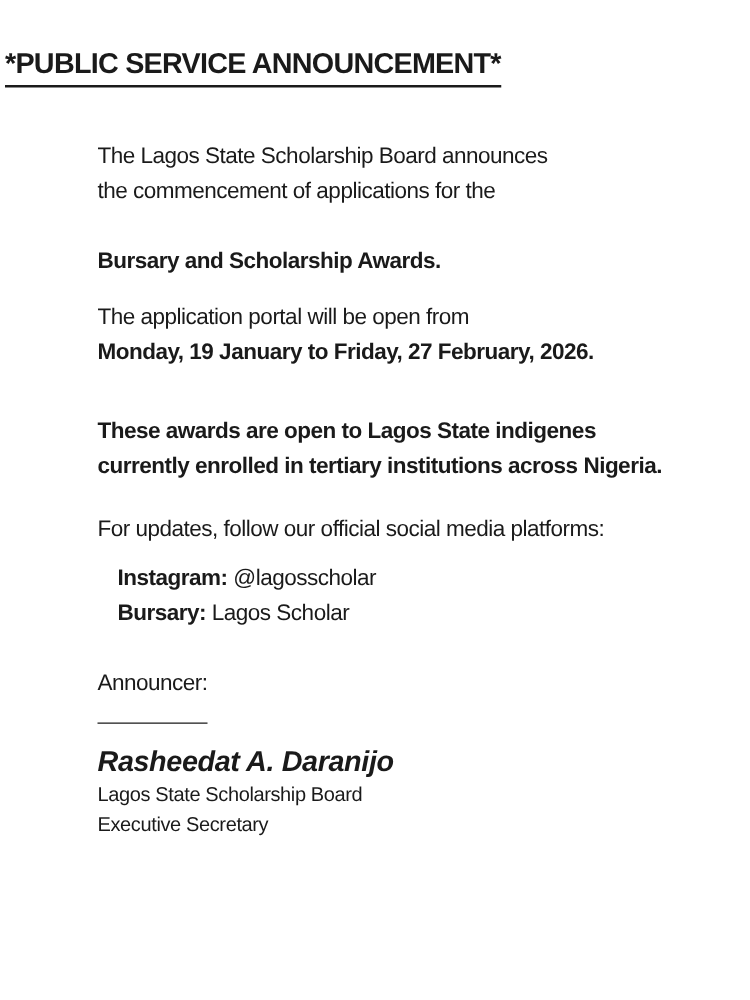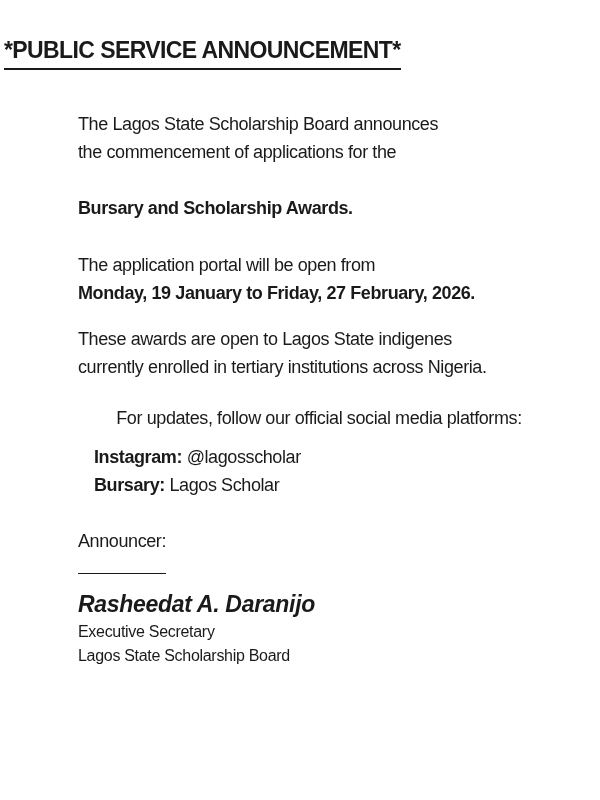--- a/index.html
+++ b/index.html
@@ -32,25 +32,25 @@
   .content {
     position: absolute;
     left: 78px;
     top: 110px;
     right: 40px;
     font-size: 18px;
     line-height: 28px;
     letter-spacing: -0.4px;
   }
   .para { margin: 0; }
-  .para.intro        { margin-bottom: 29px; }
-  .para.portal       { margin-bottom: 18px; }
-  .para.eligibility  { margin-bottom: 23px; }
+  .para.intro        { margin-bottom: 17px; }
+  .para.portal       { margin-bottom: 35px; }
+  .para.eligibility  { margin-bottom: 23px; font-weight: bold; }
   .para.apply        { margin-bottom: 25px; }
-  .para.social-intro { margin-bottom: 11px; text-align: center; }
+  .para.social-intro { margin-bottom: 11px; }
   .para.social-lines { margin-bottom: 28px; margin-left: 16px; }
   .para.announcer    { margin-bottom: 17px; }
   .b { font-weight: 700; }
   .u { text-underline-offset: 3px; }
   .announcer-label {
     display: inline-block;
     border-bottom: 1.5px solid #1a1a1a;
     padding-bottom: 18px;
   }
   .sig-name {
@@ -104,18 +104,18 @@
       <span class="b">Instagram:</span><span> @lagosscholar</span><br>
       <span class="b">Bursary:</span><span> Lagos Scholar</span>
     </p>
 
     <p class="para announcer">
       <span class="announcer-label">Announcer:</span>
     </p>
 
     <div>
       <p class="sig-name">Rasheedat A. Daranijo</p>
+      <div class="sig-line">Lagos State Scholarship Board</div>
       <div class="sig-line">Executive Secretary</div>
-      <div class="sig-line">Lagos State Scholarship Board</div>
     </div>
 
   </div>
 </div>
 
 </body></html>

